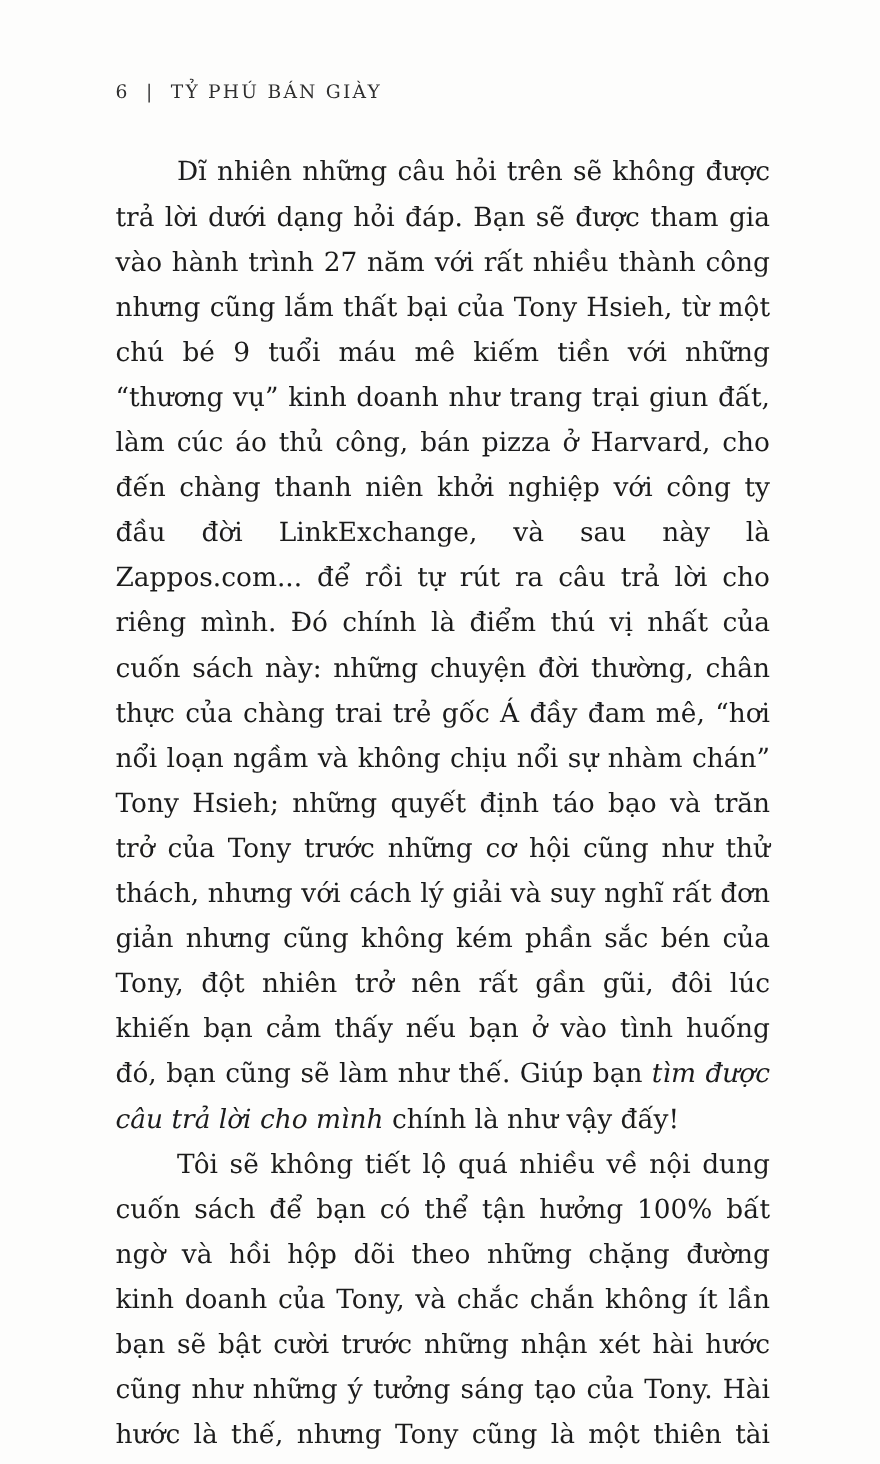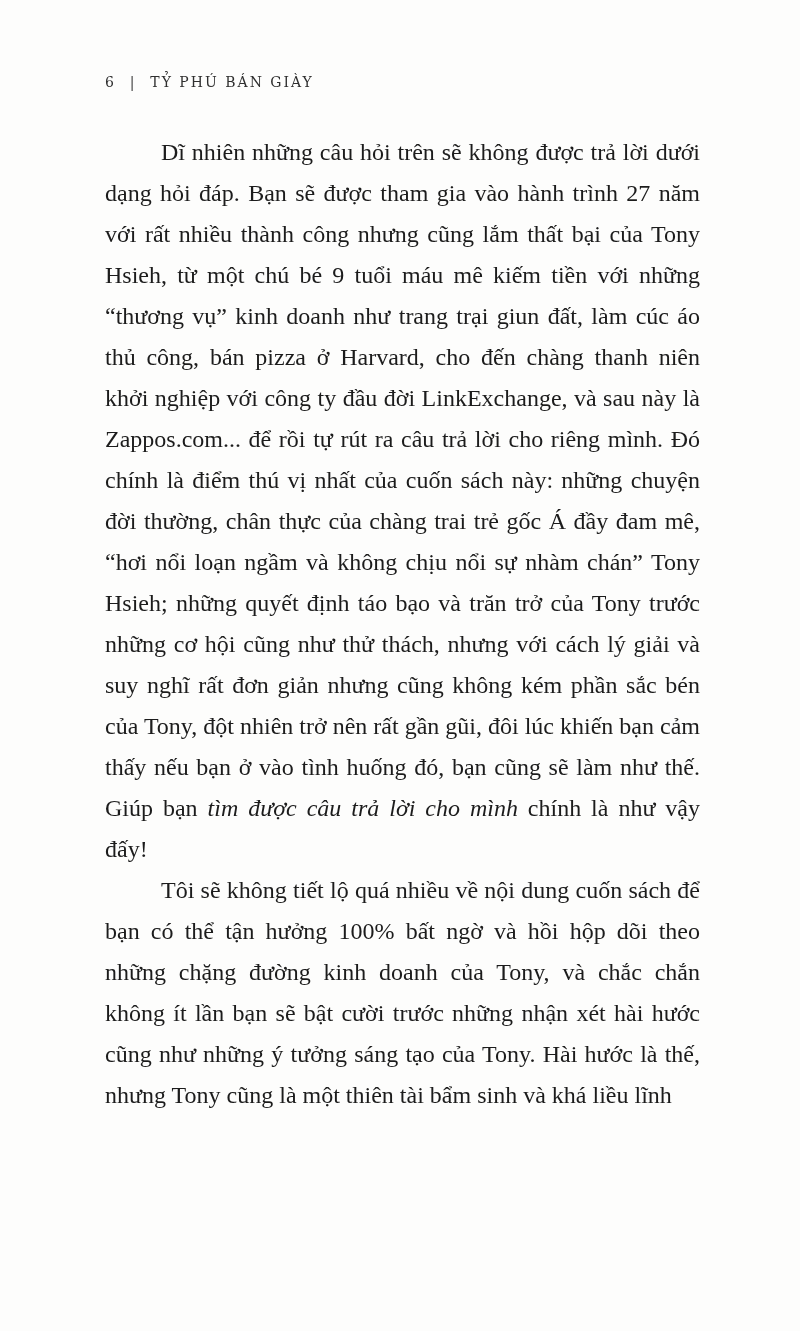--- a/index.html
+++ b/index.html
@@ -12,21 +12,21 @@
     width: 800px;
     height: 1331px;
     background: #fdfdfc;
     box-sizing: border-box;
     padding: 74px 100px 0 105px;
     font-family: "DejaVu Serif", "Liberation Serif", serif;
     color: #1c1c1c;
     overflow: hidden;
   }
   .running-header {
-    font-size: 14px;
+    font-size: 17px;
     letter-spacing: 1.2px;
     color: #2f2f2f;
     margin-bottom: 42px;
     white-space: nowrap;
   }
   .running-header .pg-num {
     margin-right: 9px;
   }
   .running-header .sep {
     margin-right: 9px;
@@ -37,21 +37,20 @@
   }
   .body-text {
     font-size: 24px;
     line-height: 41px;
     text-align: justify;
     text-justify: inter-word;
   }
   .body-text p {
     margin: 0;
     text-indent: 56px;
-    font-family: Liberation Serif, serif;
   }
   .body-text em {
     font-style: italic;
   }
 </style>
 </head>
 <body>
 
 <div class="page">
 

